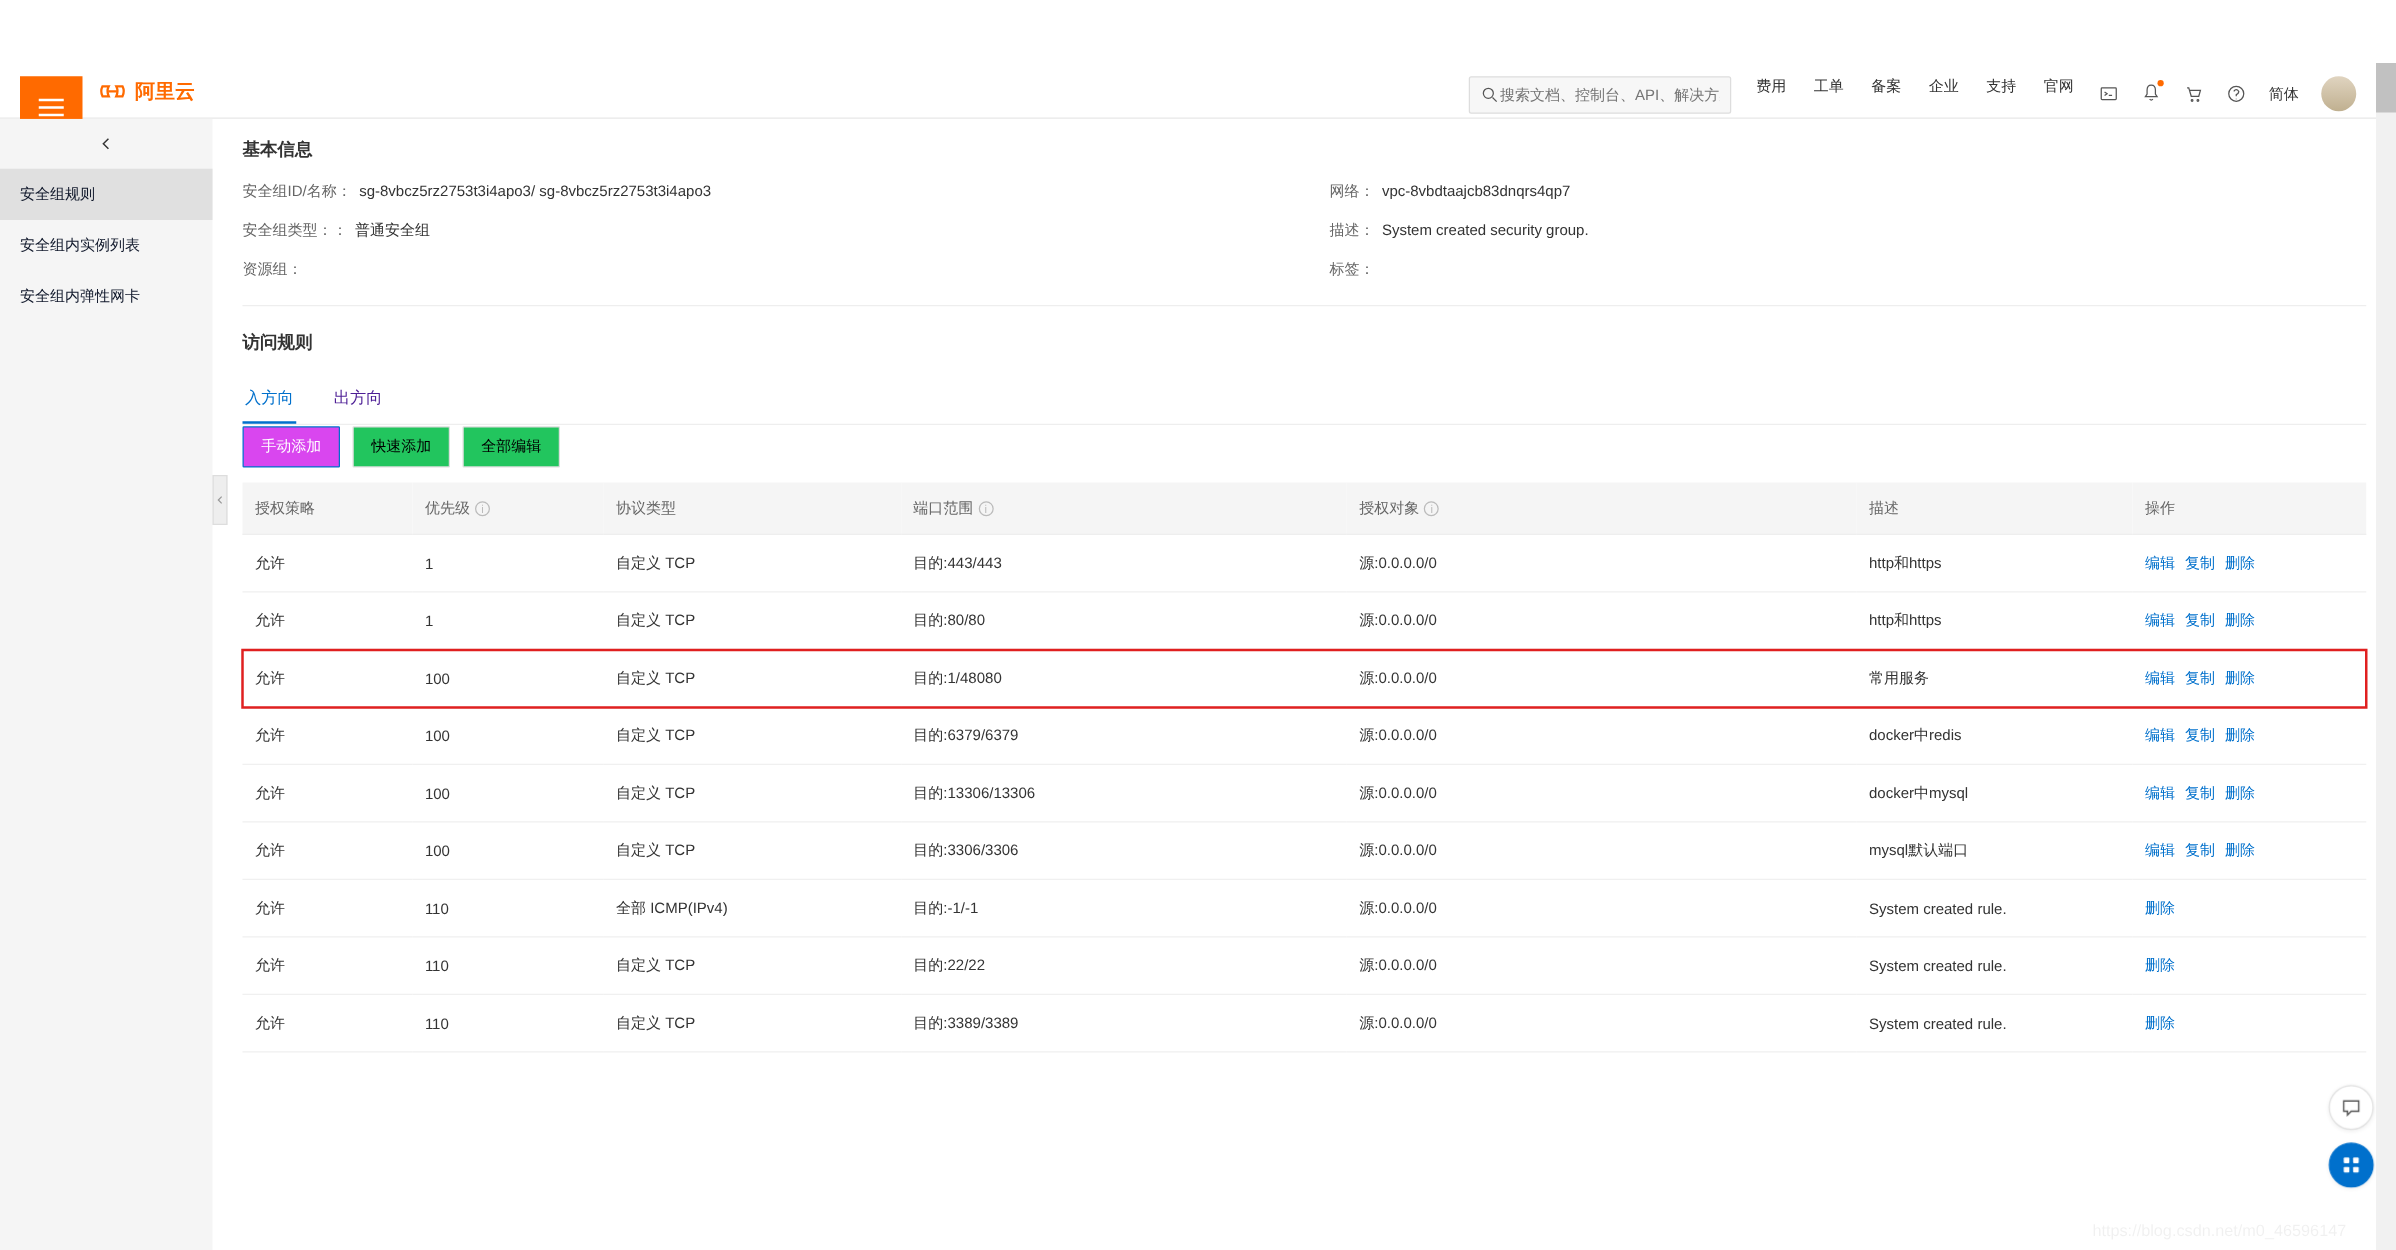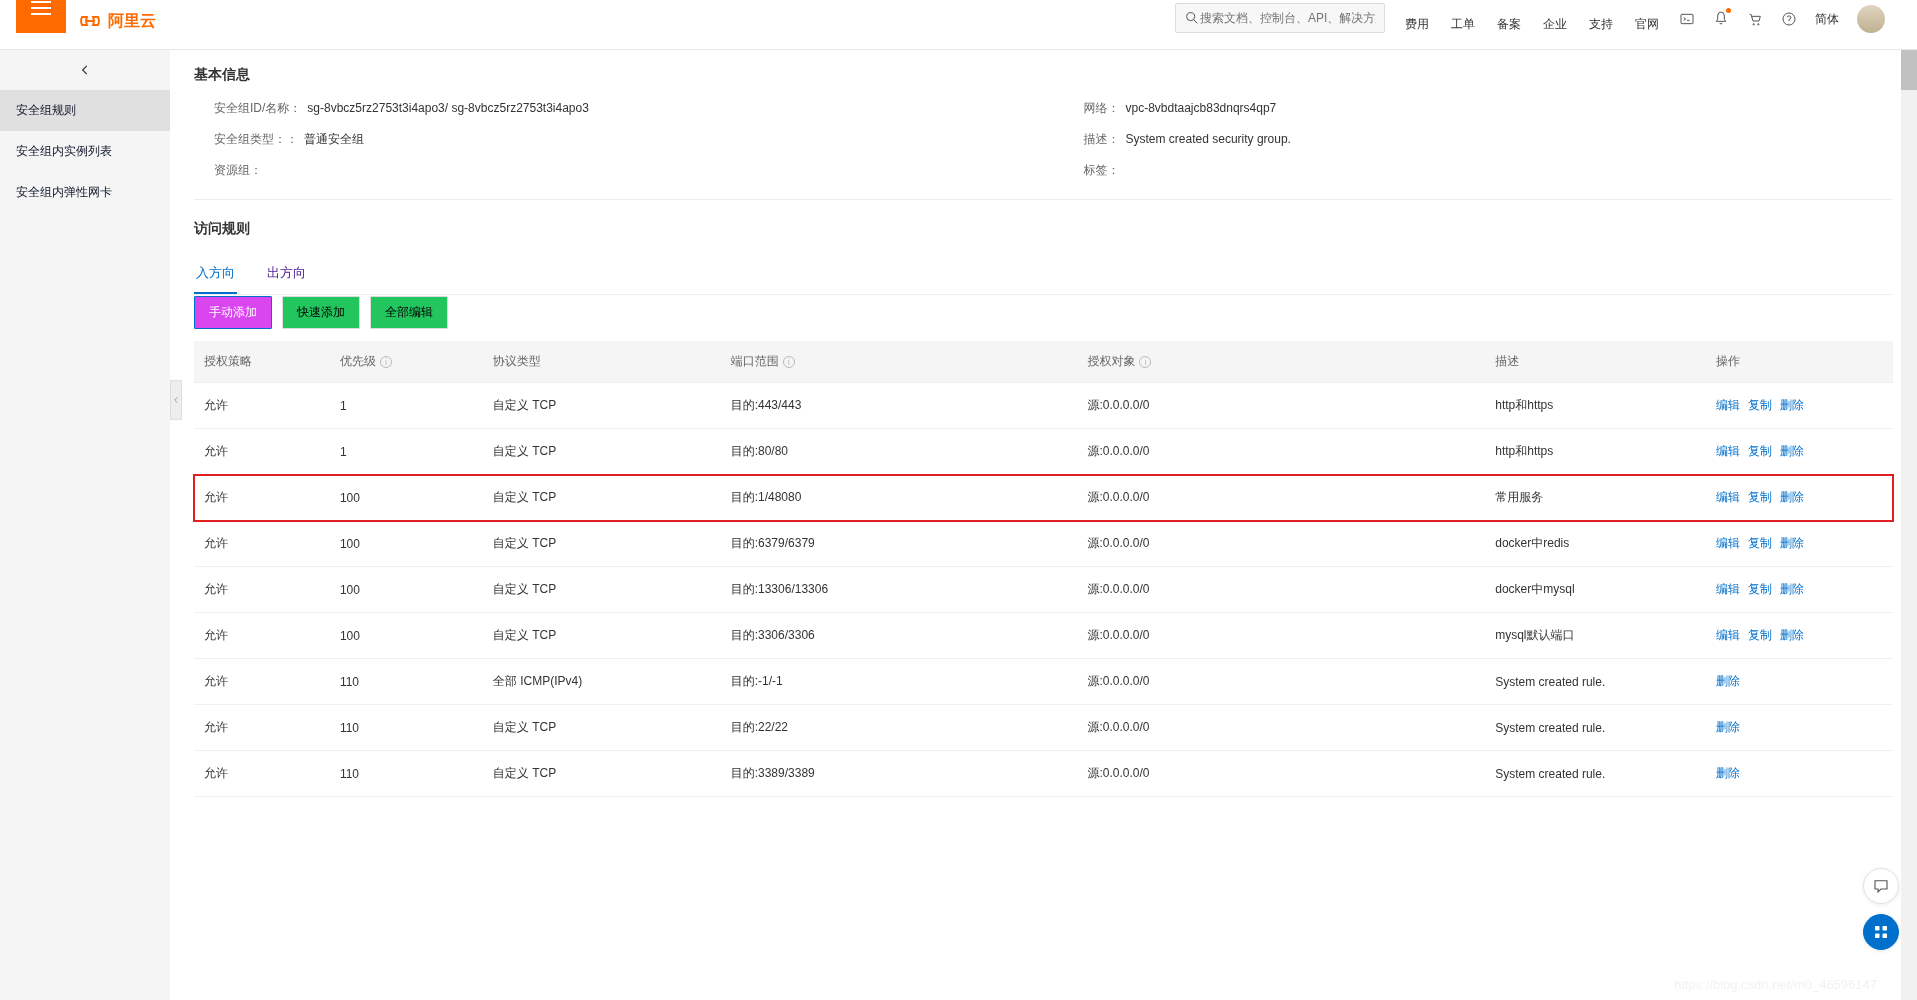--- a/index.html
+++ b/index.html
@@ -1,19 +1,19 @@
 <!DOCTYPE html>
 <html><head>
 <meta charset="utf-8">
 <style>
   * { box-sizing: border-box; margin: 0; padding: 0; }
   body { font-family: "Microsoft YaHei", "PingFang SC", sans-serif; font-size: 12px; color: #333; background: #fff; }
   
   
-  .header { height: 50px; background: #fff; border-bottom: 1px solid #e8e8e8; display: flex; align-items: flex-end; padding: 16px; }
+  .header { height: 50px; background: #fff; border-bottom: 1px solid #e8e8e8; display: flex; align-items: flex-start; padding: 16px; margin-top: 45px; }
   .menu-toggle { width: 50px; height: 50px; background: #ff6a00; display: flex; align-items: center; justify-content: center; flex-direction: column; gap: 4px; cursor: pointer; }
   .menu-toggle span { width: 20px; height: 2px; background: #fff; display: block; }
   .logo { display: flex; align-items: center; gap: 6px; margin-left: 12px; color: #ff6a00; font-weight: bold; font-size: 16px; }
   .header-spacer { flex: 1; }
   .search-box { width: 210px; height: 30px; border: 1px solid #ddd; border-radius: 2px; display: flex; align-items: center; padding: 0 8px; background: #f7f7f7; }
   .search-box input { border: none; outline: none; background: transparent; flex: 1; font-size: 12px; color: #999; }
   .nav-links { display: flex; align-items: center; gap: 22px; margin: 0 20px; }
   .nav-links a { color: #333; text-decoration: none; font-size: 12px; }
   .header-icons { display: flex; align-items: center; gap: 18px; margin-right: 16px; }
   .avatar { width: 28px; height: 28px; border-radius: 50%; background: linear-gradient(#e0d4c0, #c0b090); }
@@ -26,21 +26,21 @@
   .sidebar { width: 170px; background: #f5f5f5; padding-top: 0; }
   .sidebar-back { height: 40px; display: flex; align-items: center; justify-content: center; font-size: 16px; cursor: pointer; }
   .sidebar-item { padding: 12px 16px; color: #0f172a; cursor: pointer; font-size: 12px; }
   .sidebar-item.active { background: #e0e0e0; }
   .collapse-handle { position:absolute; left:170px; top:380px; width:12px; height:40px; background:#eee; border:1px solid #ddd; display:flex; align-items:center; justify-content:center; cursor:pointer; }
 
   .main { flex: 1; padding: 16px 24px; overflow-y: auto; position: relative; }
   .section-title { font-size: 14px; font-weight: 600; margin-bottom: 16px; color:#333; }
   .info-grid { display: grid; grid-template-columns: 1fr 1fr; column-gap: 40px; row-gap: 14px; margin-bottom: 20px; }
   .info-item { font-size: 12px; color: #333; }
-  .info-label { color: #666; margin-right: 6px; margin-left: 20px; }
+  .info-label { color: #666; margin-right: 6px; }
   .hr { border: none; border-top: 1px solid #eee; margin: 12px 0 20px; }
 
   
   .tabs { display: flex; gap: 28px; border-bottom: 1px solid #eee; margin-bottom: 1px; }
   .tab { padding: 10px 2px; cursor: pointer; color: #4c1d95; font-size: 13px; }
   .tab.active { color: #0070cc; border-bottom: 2px solid #0070cc; font-weight: 500; }
 
   
   .btn-row { display: flex; gap: 10px; margin-bottom: 12px; }
   .btn { padding: 7px 14px; border: 1px solid #ddd; background: #22c55e; cursor: pointer; font-size: 12px; border-radius: 1px; }

